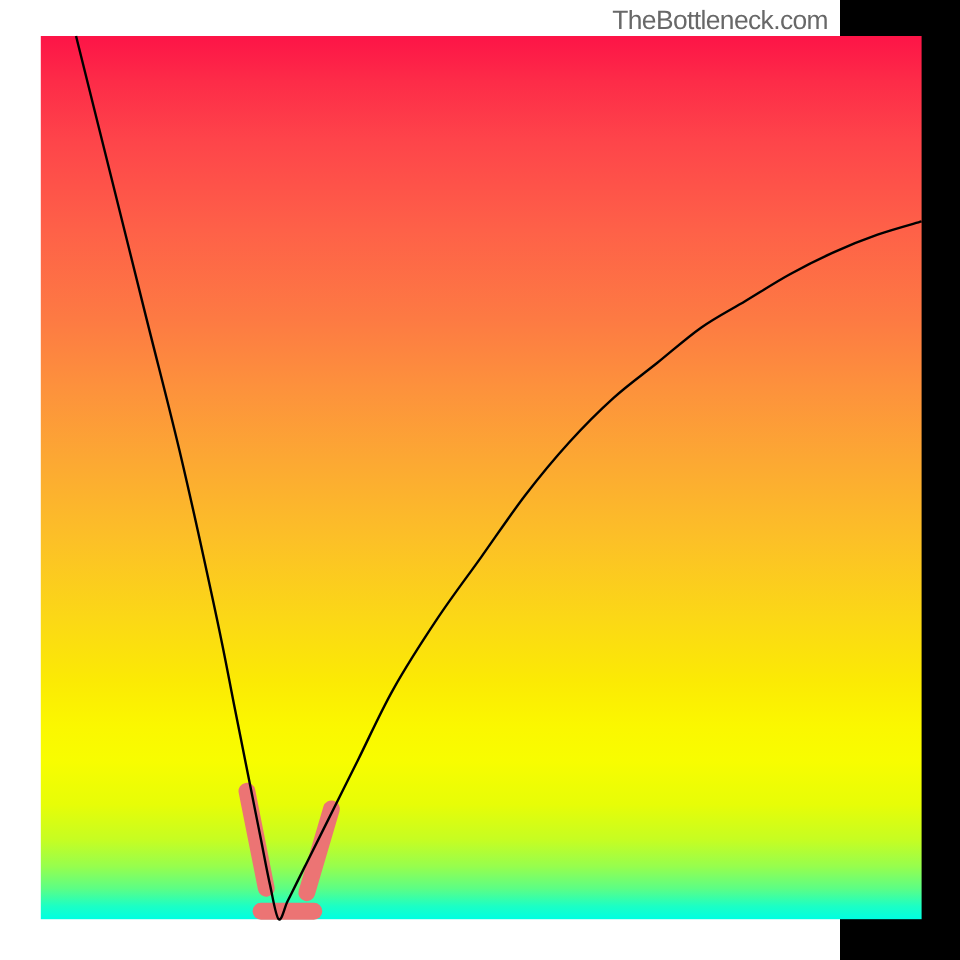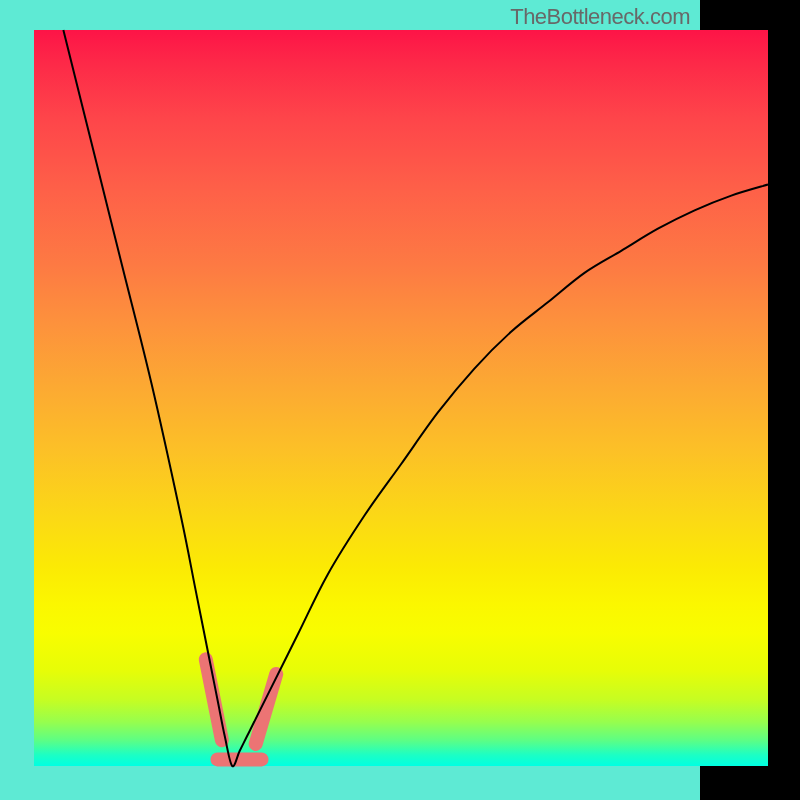--- a/index.html
+++ b/index.html
@@ -10,21 +10,21 @@
     background: #000;
     overflow: hidden;
     font-family: Arial, Helvetica, sans-serif;
   }
   .frame {
     position: absolute;
     top: 0;
     left: 0;
     width: 700px;
     height: 800px;
-    background: #5eead4;
+    background: #ffffff;
   }
   .watermark {
     position: absolute;
     top: 4px;
     right: 10px;
     color: #686868;
     font-size: 22px;
     font-weight: 500;
     letter-spacing: -0.5px;
   }

